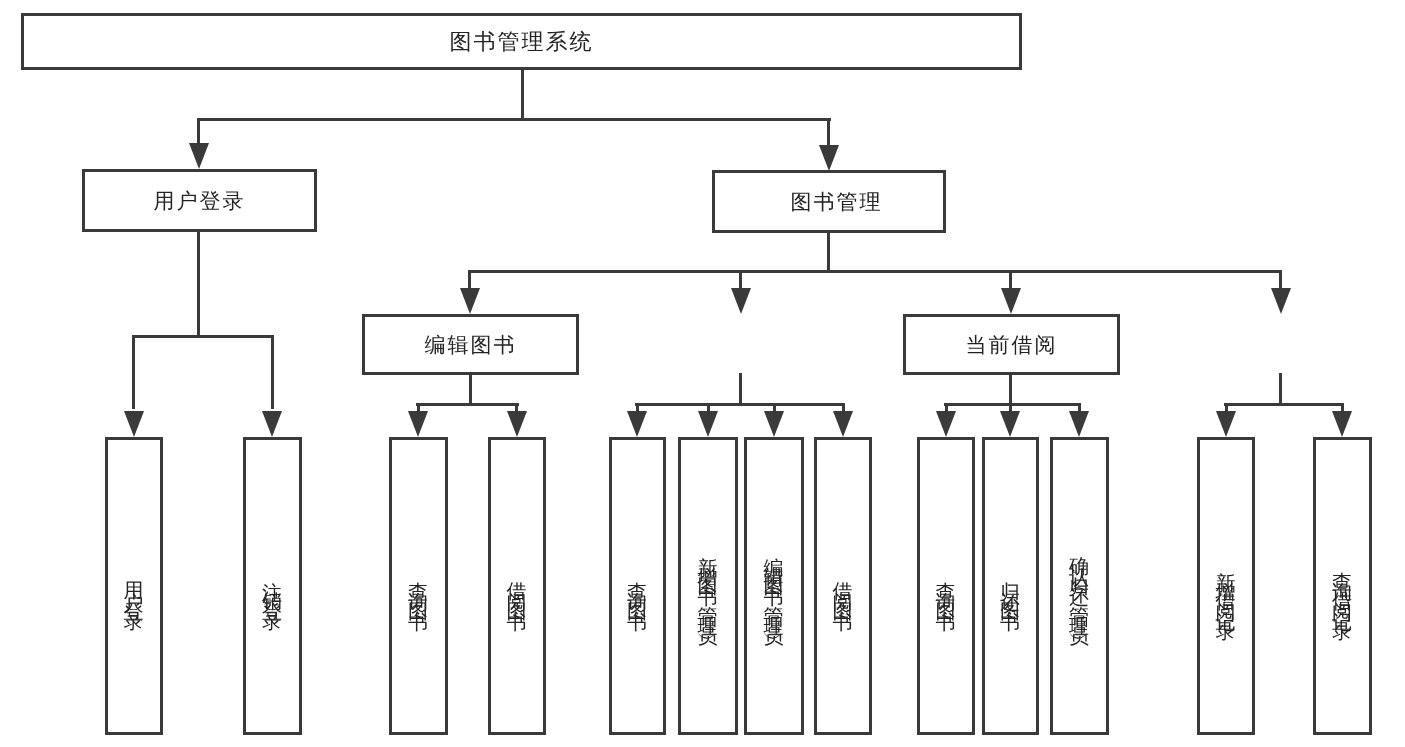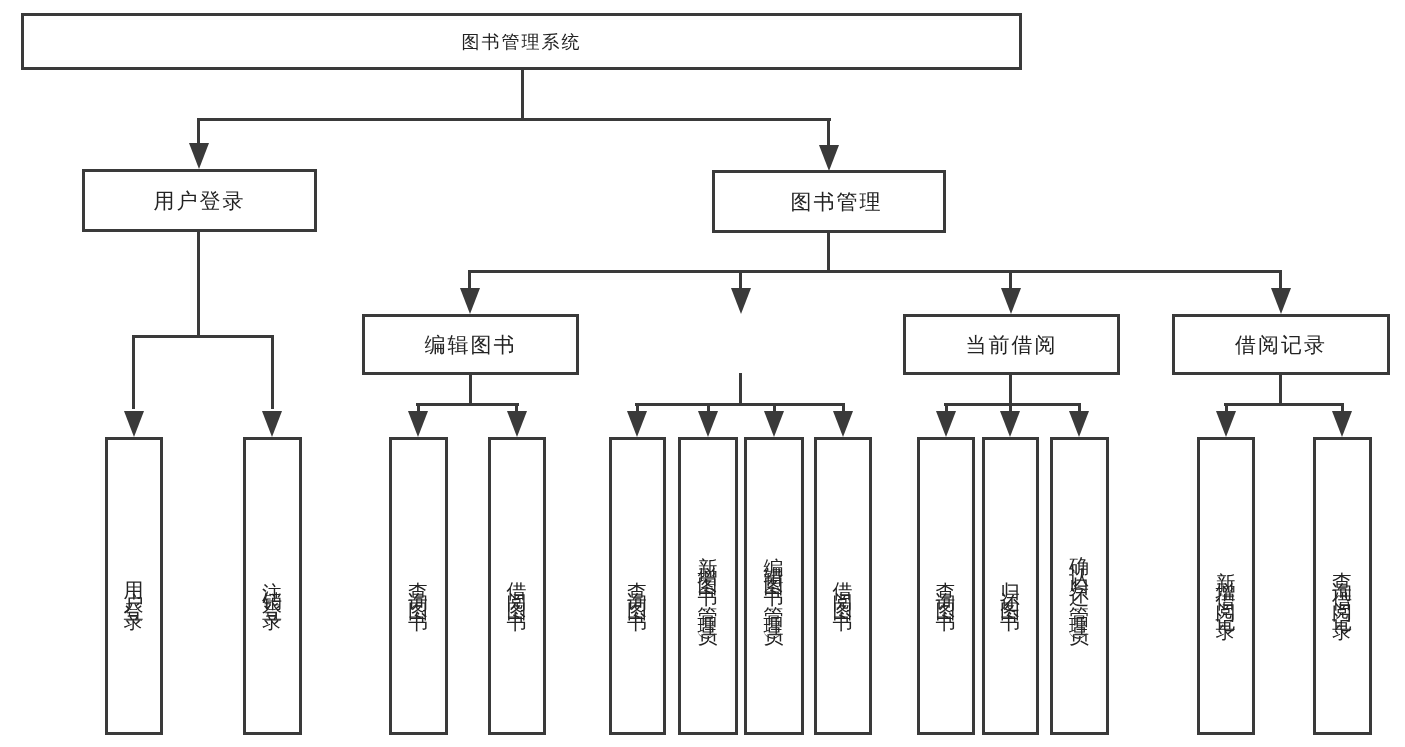--- a/index.html
+++ b/index.html
@@ -19,21 +19,21 @@
   .hbox{
     position:absolute;
     box-sizing:border-box;
     border:3px solid var(--line);
     background:#fff;
     display:flex;align-items:center;justify-content:center;
     font-size:21px;
     letter-spacing:2px;
     white-space:nowrap;
   }
-  .hbox.root{font-size:18px;}
+  .hbox.root{font-size:22px;}
   .vbox{
     position:absolute;
     box-sizing:border-box;
     top:437px;height:298px;
     border:3px solid var(--line);
     background:#fff;
     display:flex;align-items:center;justify-content:center;
     writing-mode:vertical-rl;
     text-orientation:mixed;
     font-size:20px;
@@ -98,23 +98,20 @@
   <div class="vl" style="left:1009px;top:270px;height:20px;"></div>
   <div class="arr" style="left:1001px;top:288px;"></div>
   <div class="vl" style="left:1279px;top:270px;height:20px;"></div>
   <div class="arr" style="left:1271px;top:288px;"></div>
 
   <div class="hbox" style="left:362px;top:314px;width:217px;height:61px;">
     <span>编辑图书</span>
   </div>
   <div class="hbox" style="left:903px;top:314px;width:217px;height:61px;text-align:right;">
     <span>当前借阅</span>
-  </div>
-  <div class="hbox" style="left:1172px;top:314px;width:218px;height:61px;">
-    <span>借阅记录</span>
   </div>
 
   <div class="vl" style="left:469px;top:373px;height:33px;"></div>
   <div class="hl" style="left:416px;top:403px;width:103px;"></div>
   <div class="vl" style="left:417px;top:403px;height:12px;"></div>
   <div class="arr" style="left:408px;top:411px;"></div>
   <div class="vl" style="left:515px;top:403px;height:12px;"></div>
   <div class="arr" style="left:507px;top:411px;"></div>
 
   <div class="vl" style="left:739px;top:373px;height:33px;"></div>

